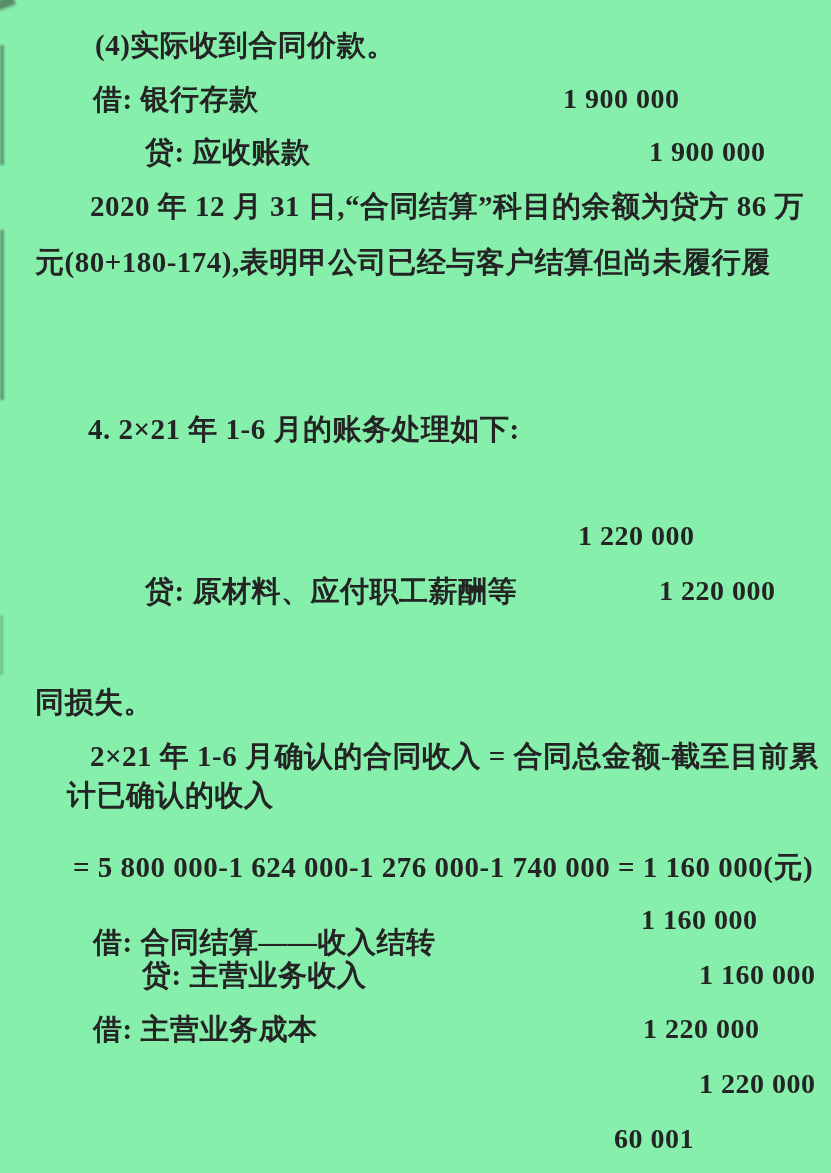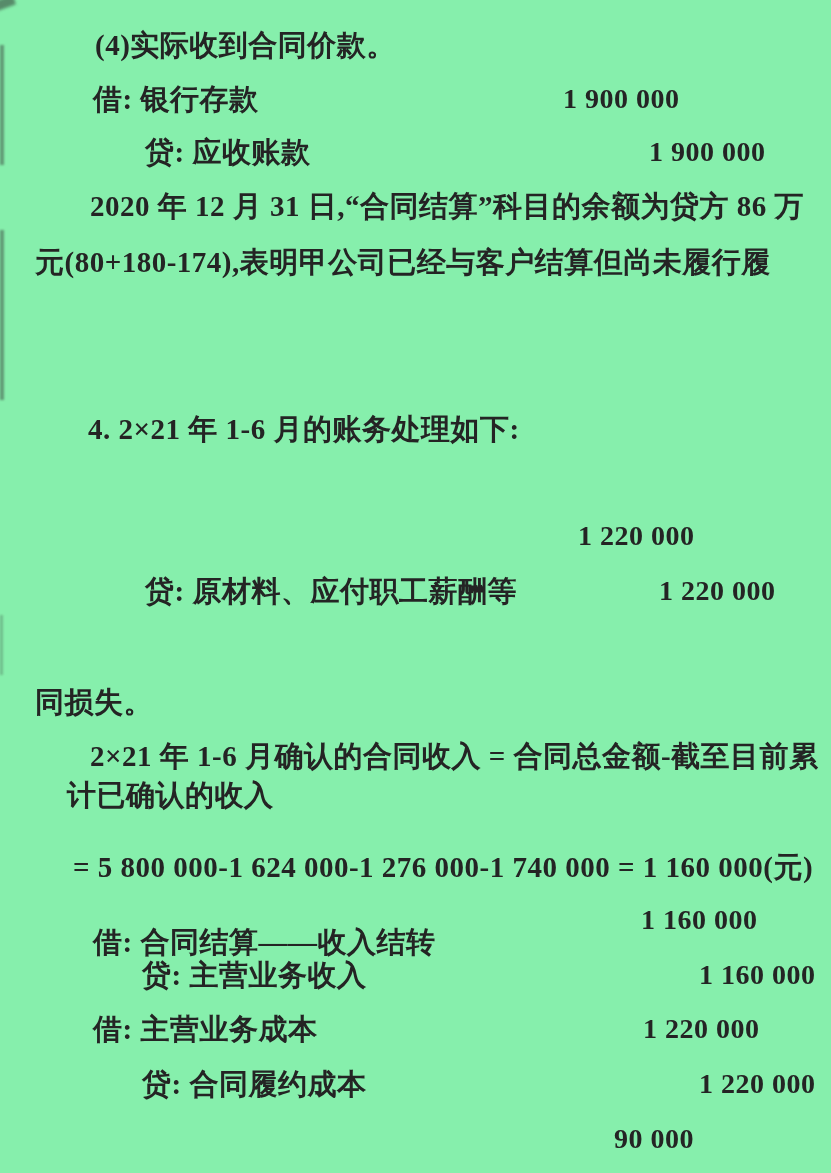--- a/index.html
+++ b/index.html
@@ -82,18 +82,17 @@
 
   <div class="line" style="top:905px;  left:93px;margin-top:22px;">借: 合同结算——收入结转</div>
   <div class="line amount" style="top:905px; left:605px;">1 160 000</div>
 
   <div class="line" style="top:960px;  left:142px;">贷: 主营业务收入</div>
   <div class="line amount" style="top:960px; left:663px;">1 160 000</div>
 
   <div class="line" style="top:1014px; left:93px;">借: 主营业务成本</div>
   <div class="line amount" style="top:1014px; left:607px;">1 220 000</div>
 
-  <div class="line" style="top:1069px; left:142px;">贷: 合同履约成本</div>
   <div class="line amount" style="top:1069px; left:663px;">1 220 000</div>
 
-  <div class="line amount" style="top:1124px; left:578px;">90 000</div>
+  <div class="line amount" style="top:1124px; left:578px;">60 001</div>
 
 </div>
 
 </body></html>

